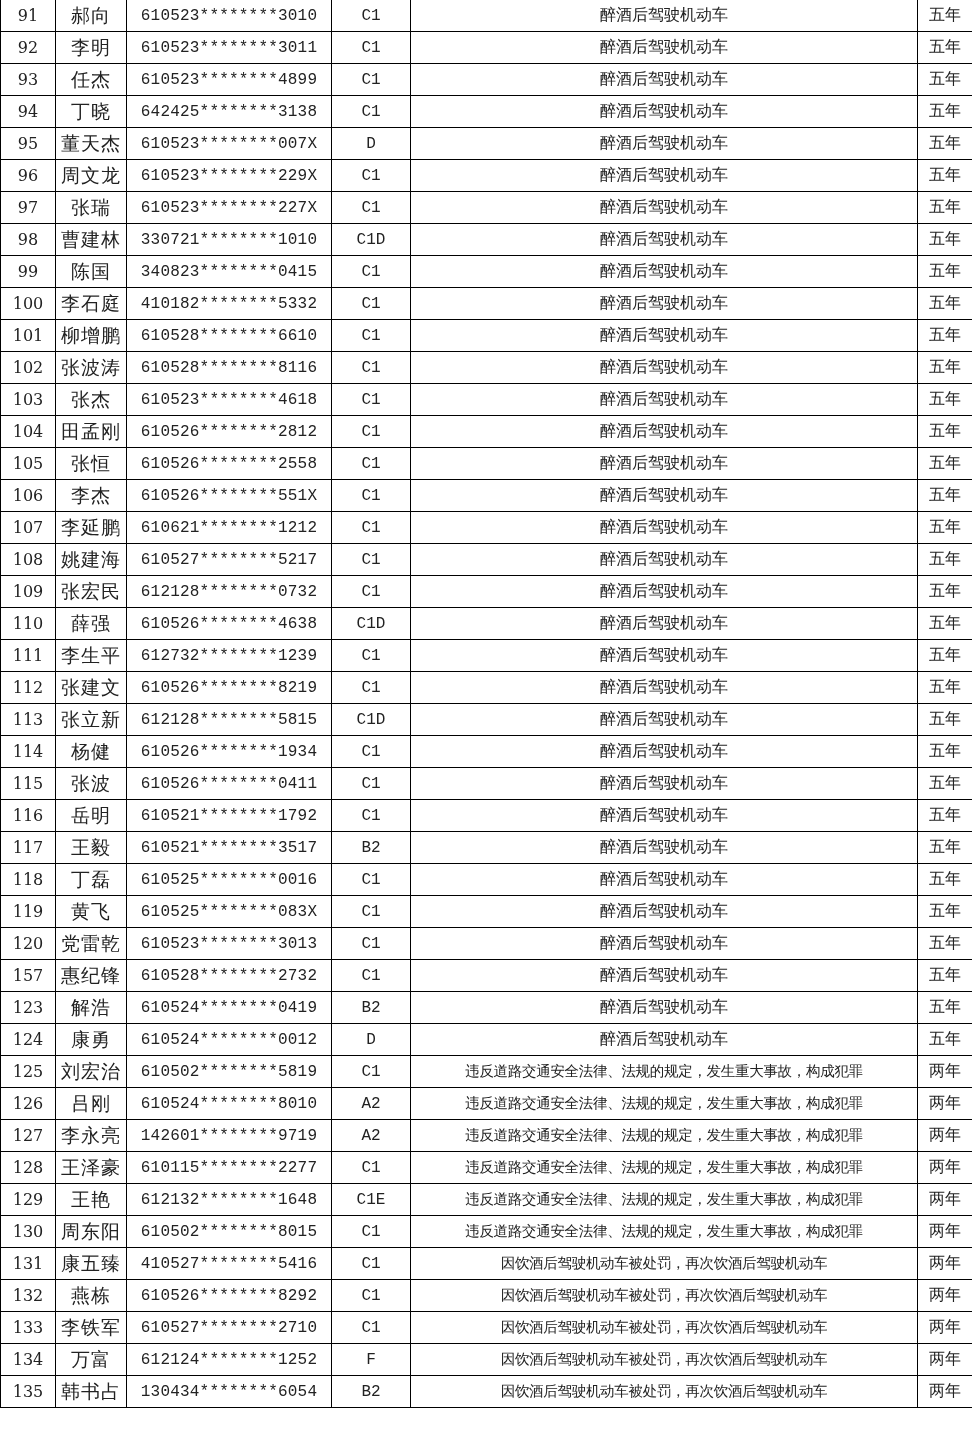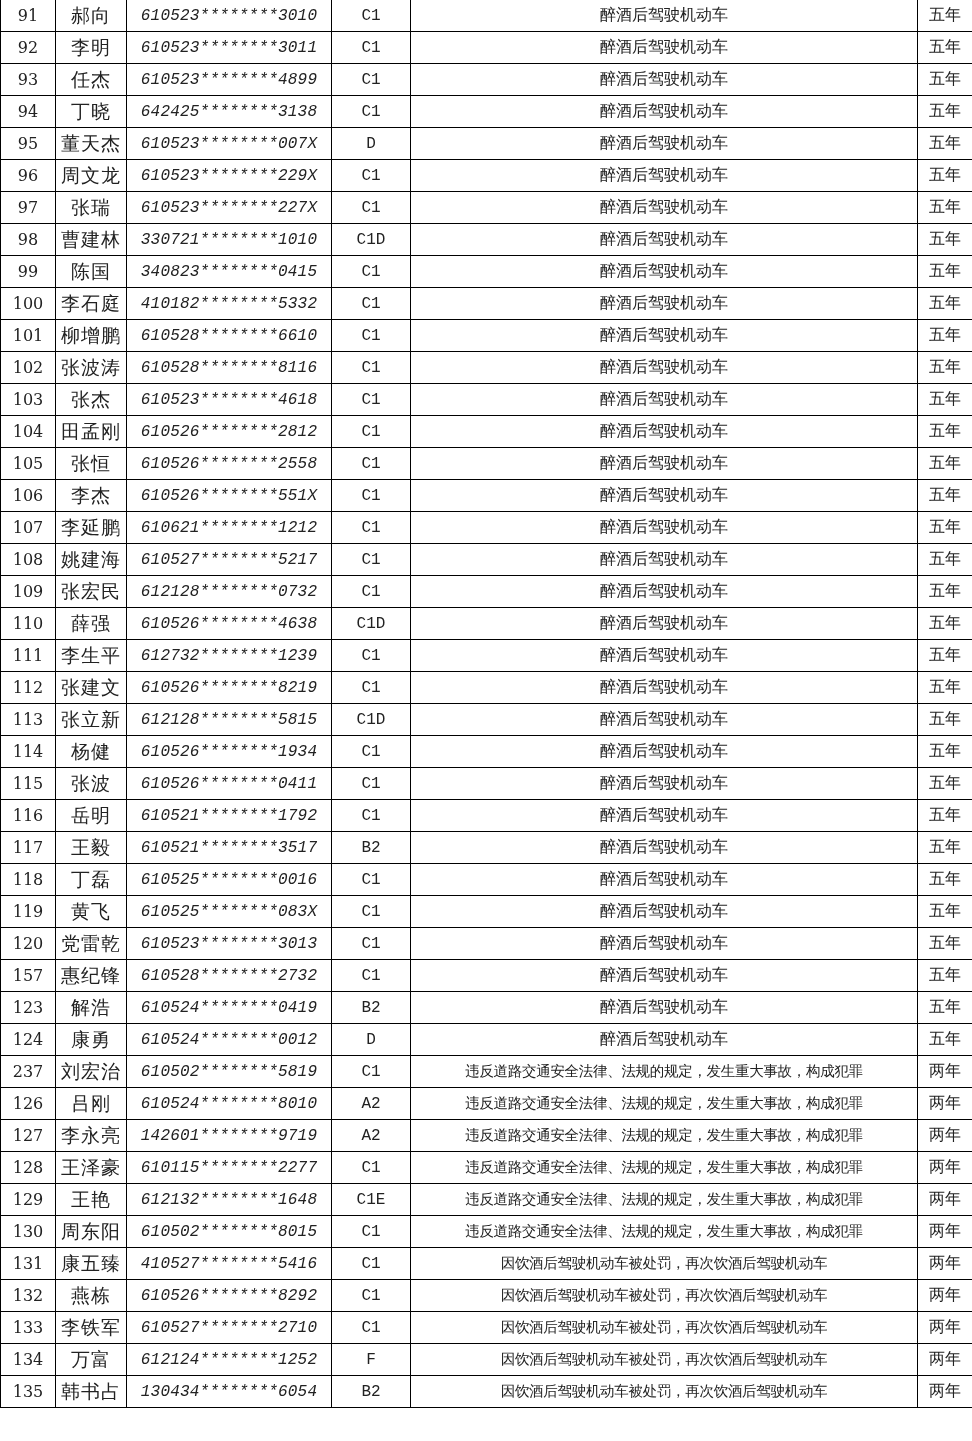--- a/index.html
+++ b/index.html
@@ -24,21 +24,21 @@
       overflow: hidden;
     }
     col.c-no { width: 55px; }
     col.c-name { width: 71px; }
     col.c-id { width: 205px; }
     col.c-type { width: 79px; }
     col.c-reason { width: 507px; }
     col.c-period { width: 55px; }
     td.cell-no { font-family: "DejaVu Serif", serif; font-size: 16px; }
     td.cell-name { font-family: "DejaVu Sans", sans-serif; font-size: 19px; letter-spacing: 1px; }
-    td.cell-id { font-family: "Liberation Mono", "DejaVu Sans Mono", monospace; font-size: 16px; letter-spacing: 0.2px; font-style: italic; }
+    td.cell-id { font-family: "Liberation Mono", "DejaVu Sans Mono", monospace; font-size: 16px; letter-spacing: 0.2px; }
     td.cell-type { font-family: "Liberation Mono", "DejaVu Sans Mono", monospace; font-size: 16px; }
     td.cell-reason { font-family: Liberation Mono, monospace; font-size: 16px; margin-left: 8px; }
     td.cell-reason.small { font-size: 14.5px; letter-spacing: -0.3px; }
     td.cell-period { font-family: "DejaVu Sans", sans-serif; font-size: 16px; text-align: center; }
   </style>
 </head>
 <body>
 
 <table>
   <colgroup>
@@ -342,21 +342,21 @@
   <tr>
     <td class="cell-no">124</td>
     <td class="cell-name">康勇</td>
     <td class="cell-id">610524********0012</td>
     <td class="cell-type">D</td>
     <td class="cell-reason">醉酒后驾驶机动车</td>
     <td class="cell-period">五年</td>
   </tr>
 
   <tr>
-    <td class="cell-no">237</td>
+    <td class="cell-no">125</td>
     <td class="cell-name">刘宏治</td>
     <td class="cell-id">610502********5819</td>
     <td class="cell-type">C1</td>
     <td class="cell-reason small">违反道路交通安全法律、法规的规定，发生重大事故，构成犯罪</td>
     <td class="cell-period">两年</td>
   </tr>
 
   <tr>
     <td class="cell-no">126</td>
     <td class="cell-name">吕刚</td>

